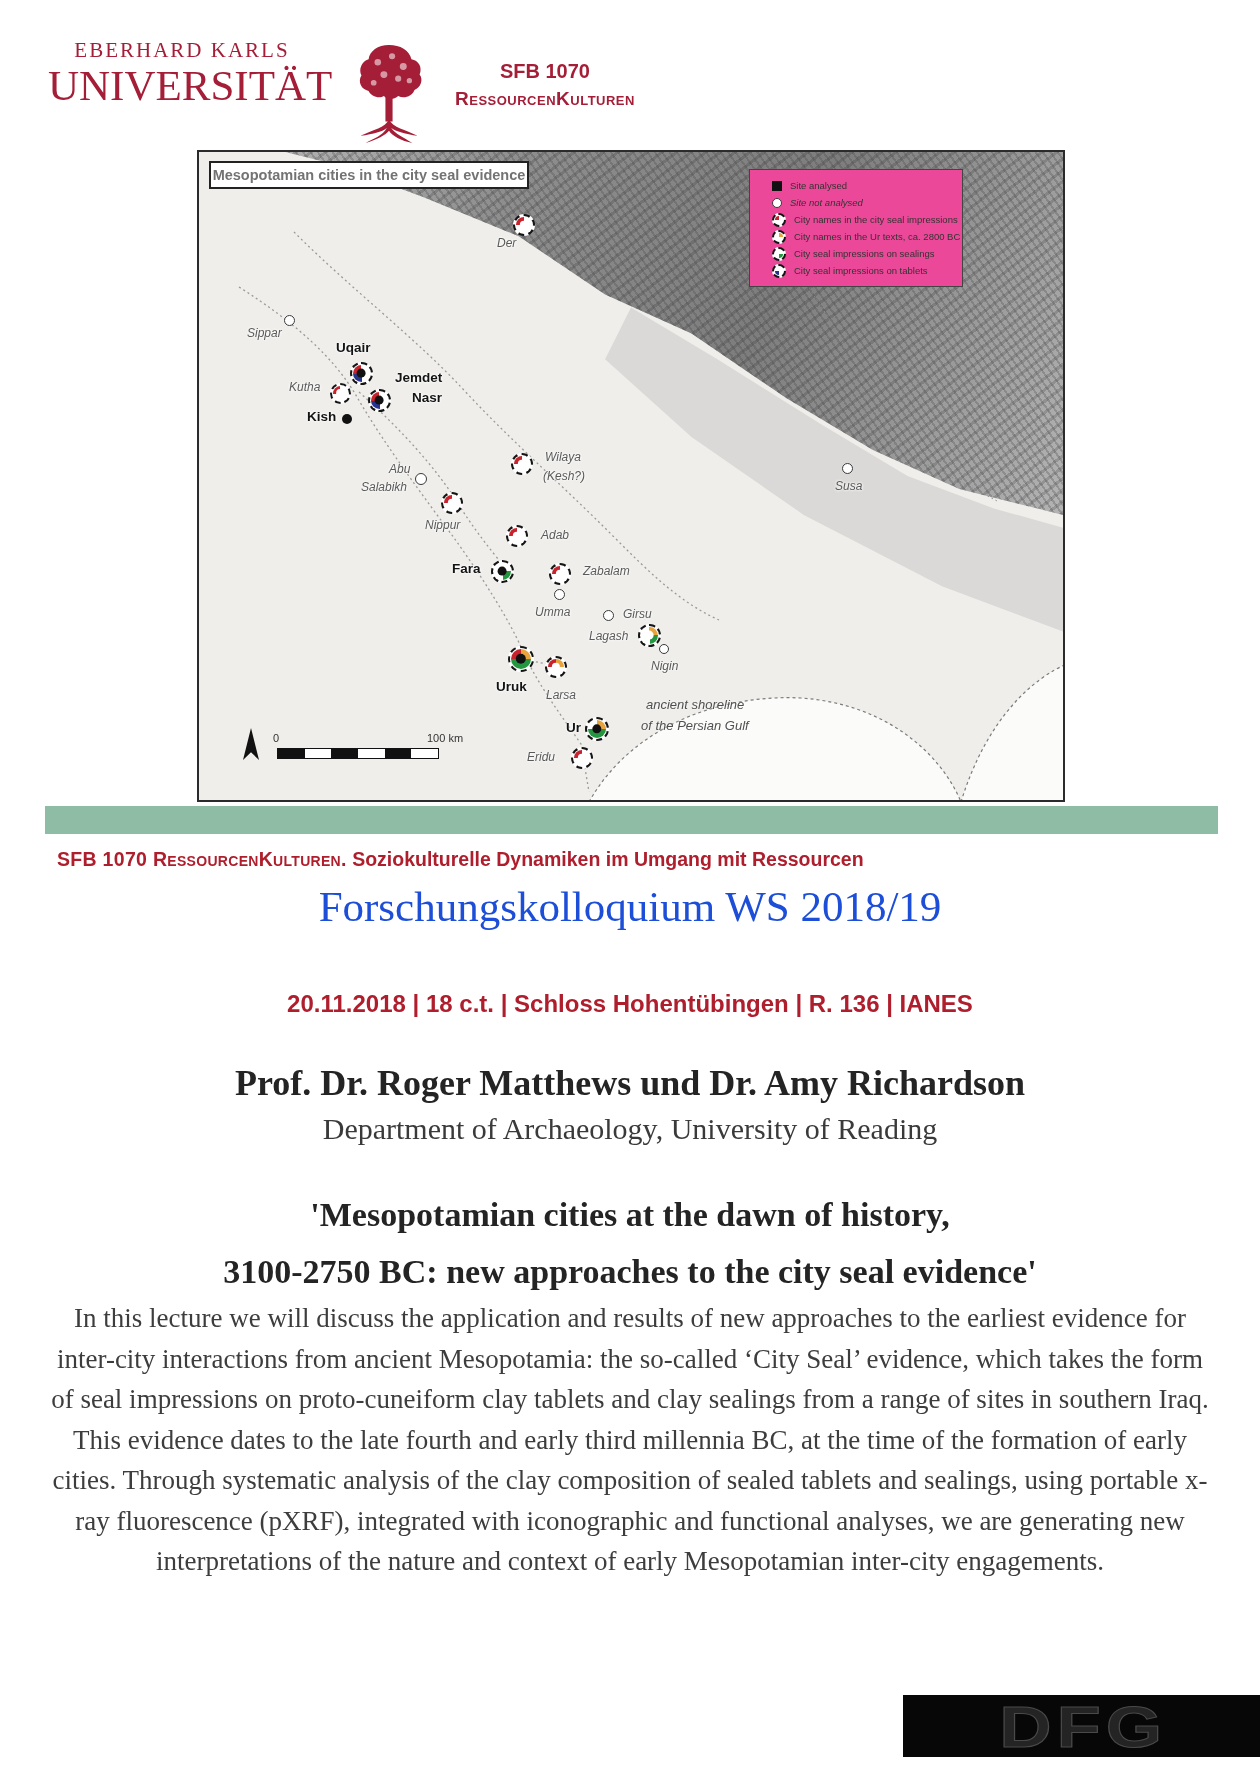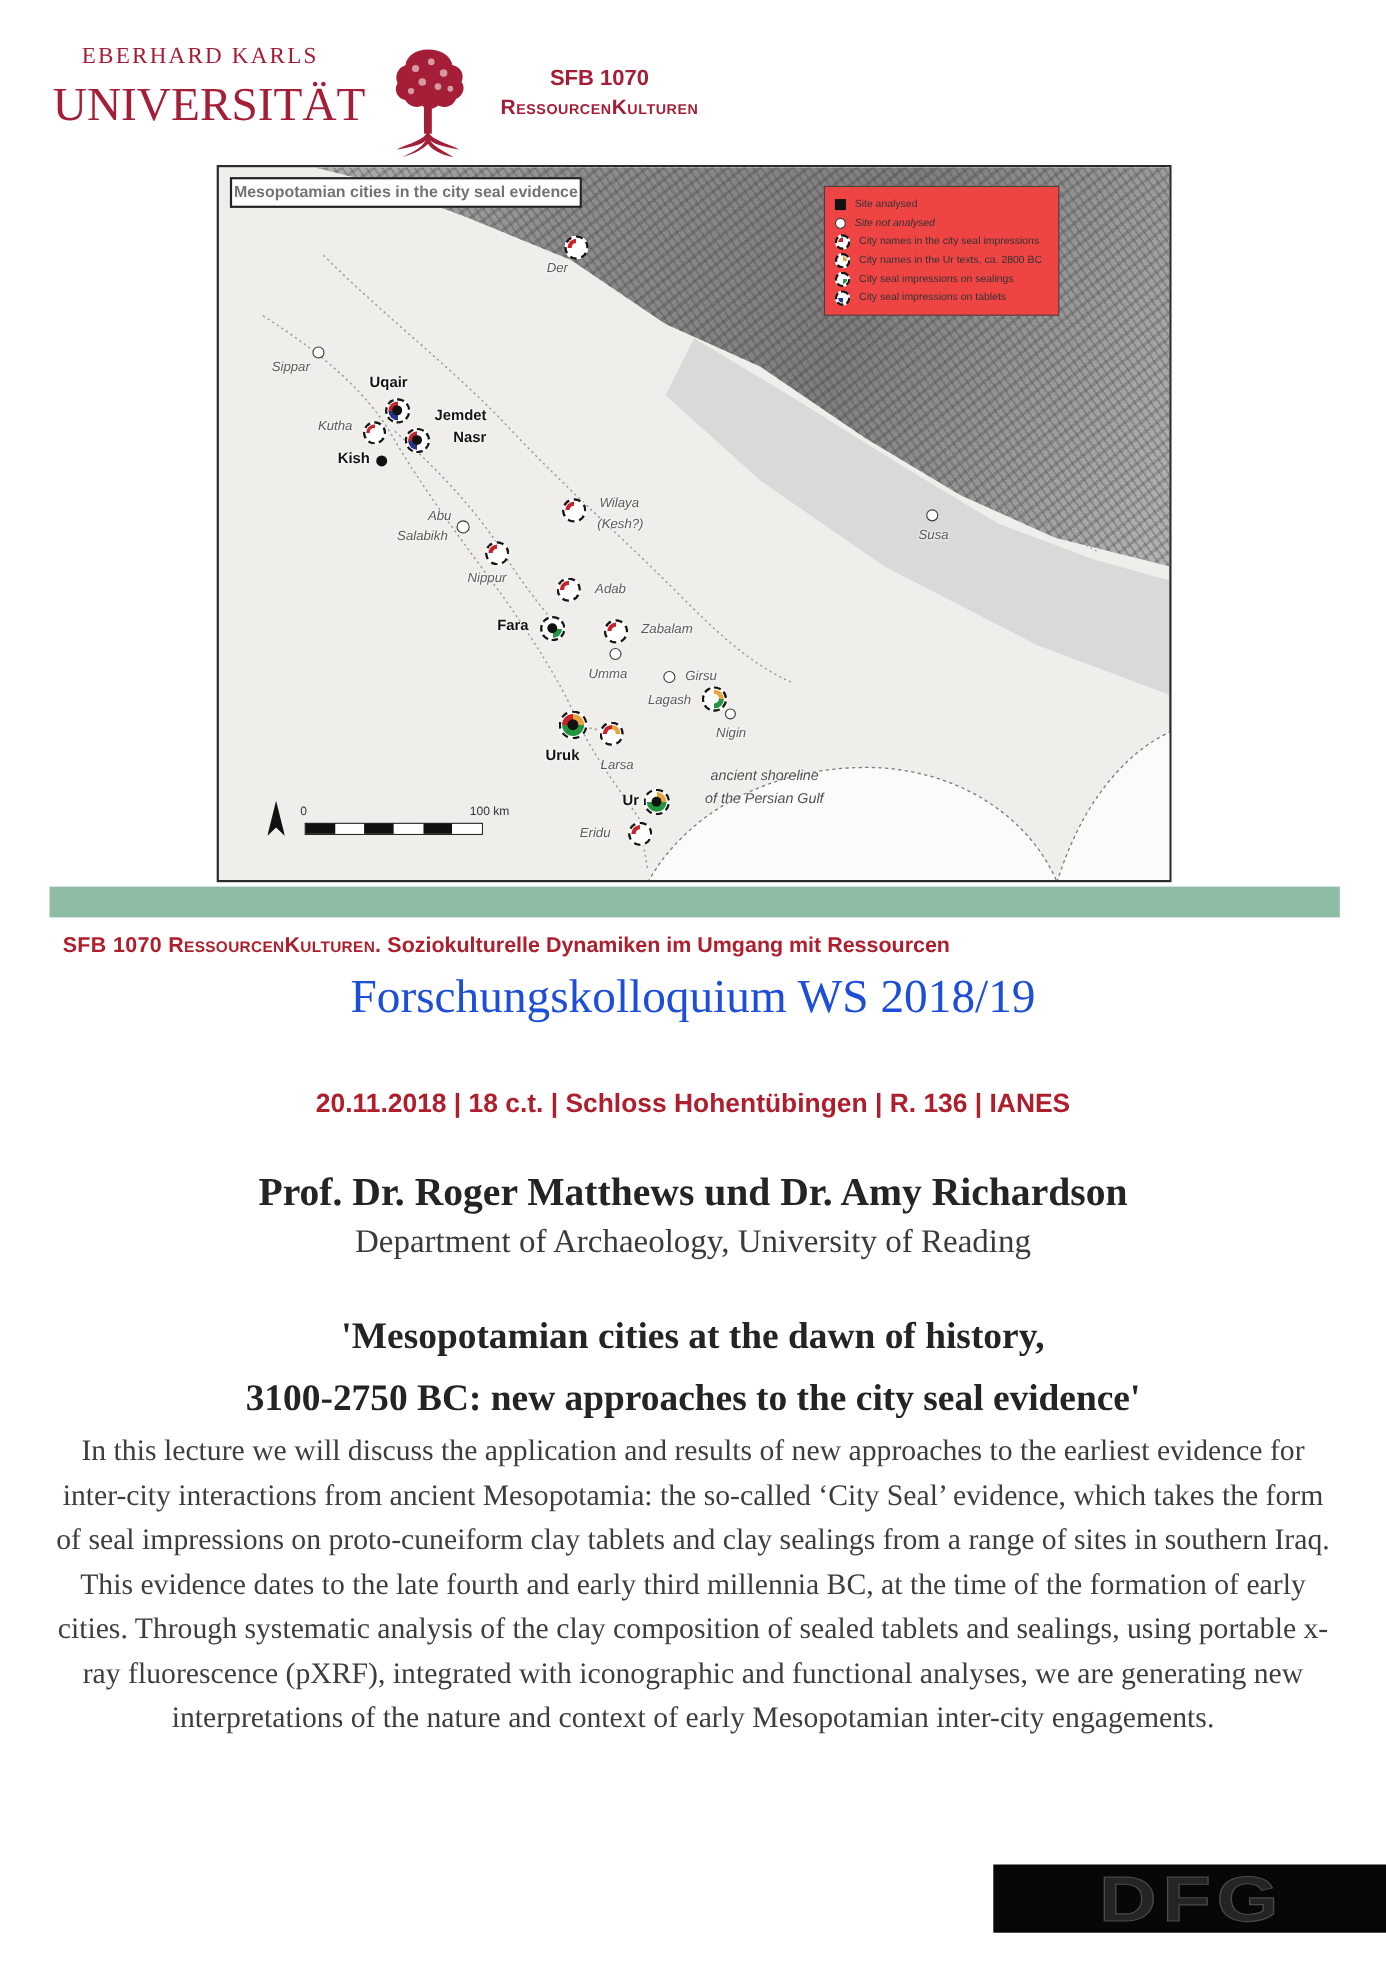--- a/index.html
+++ b/index.html
@@ -5,21 +5,21 @@
   * { margin:0; padding:0; box-sizing:border-box; }
   html,body { background:#ffffff; }
   body { width:1260px; height:1783px; position:relative; overflow:hidden;
          font-family:"Liberation Serif", serif; }
   .abs { position:absolute;text-align:center; }
 
   
   .uni-wordmark { left:48px; top:40px; width:268px; text-align:center;
     font-family:"Liberation Serif", serif; line-height:1; }
   .uni-line1 { font-size:21px; letter-spacing:2px; }
-  .uni-line2 { font-size:43px; margin-top:13px; }
+  .uni-line2 { font-size:43px; margin-top:3px; }
   .uni-line3 { font-size:43px; margin-top:2px; }
   .tree-box { left:350px; top:44px; width:78px; height:102px; }
   .sfb-block { left:455px; top:60px; font-family:"Liberation Sans", sans-serif; font-weight:bold; }
   .sfb-line1 { font-size:20px; }
   .sfb-line2 { font-size:19px; font-variant:small-caps; letter-spacing:.5px; margin-top:5px; }
 
   
   .map { left:197px; top:150px; width:868px; height:652px;
          border:2px solid #2b2b2b; background:#efeeeb; overflow:hidden; }
   .mountains { position:absolute; inset:0;
@@ -32,22 +32,22 @@
   .foothills { position:absolute; inset:0; opacity:.55; background:#c9c9c7;
     clip-path:polygon(50% 24%,60% 32%,72% 42%,82% 50%,92% 55%,100% 58%,100% 74%,86% 67%,70% 56%,57% 44%,47% 32%);
   }
   .map-svg { position:absolute; left:0; top:0; }
   .river { fill:none; stroke:#9a9a9a; stroke-width:1.3; stroke-dasharray:2 3; }
   .border-dots { fill:none; stroke:#8a8a8a; stroke-width:1; stroke-dasharray:1.5 3; }
   .gulf { fill:#fbfbfa; stroke:#7c7c7c; stroke-width:1.2; stroke-dasharray:3 3; }
   .map-title-box { left:10px; top:9px; width:320px; height:28px; background:#fff;
     border:2px solid #222; display:flex; align-items:center; justify-content:center;
     font-family:"Liberation Sans", sans-serif; font-size:14.5px; font-weight:700; color:#737373; }
-  .legend { left:550px; top:17px; width:214px; background:#ef4444; border:1px solid #444;
-    padding:7px 9px; font-family:"Liberation Sans", sans-serif; }
+  .legend { left:550px; top:17px; width:214px; background:#ec4899; border:1px solid #444;
+    padding:7px 22px; font-family:"Liberation Sans", sans-serif; }
   .leg-row { display:flex; align-items:center; gap:8px; height:17px; }
   .leg-label { font-size:9.5px; color:#333; white-space:nowrap; }
   .leg-label.it { font-style:italic; }
 
   .marker { position:absolute; border-radius:50%; }
   .marker.rel { position:relative; flex:0 0 auto; }
   .pie-ring { border:2px dashed #141414; background:#fff; padding:1px; }
   .pie { width:100%; height:100%; border-radius:50%; position:relative; }
   .center-dot { position:absolute; left:50%; top:50%; width:52%; height:52%;
     transform:translate(-50%,-50%); border-radius:50%; }

